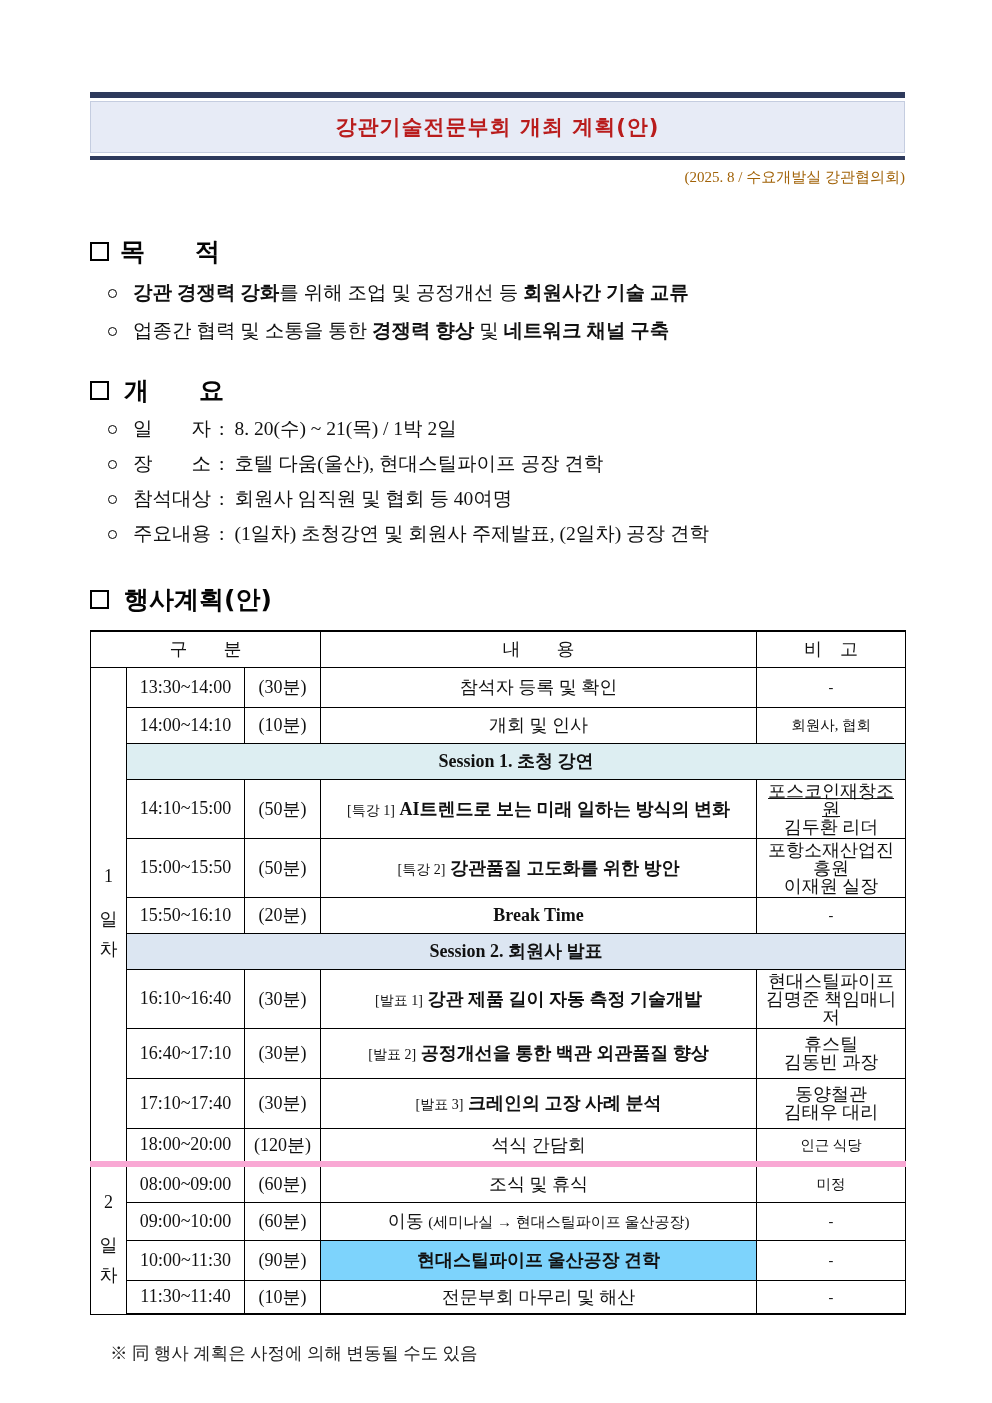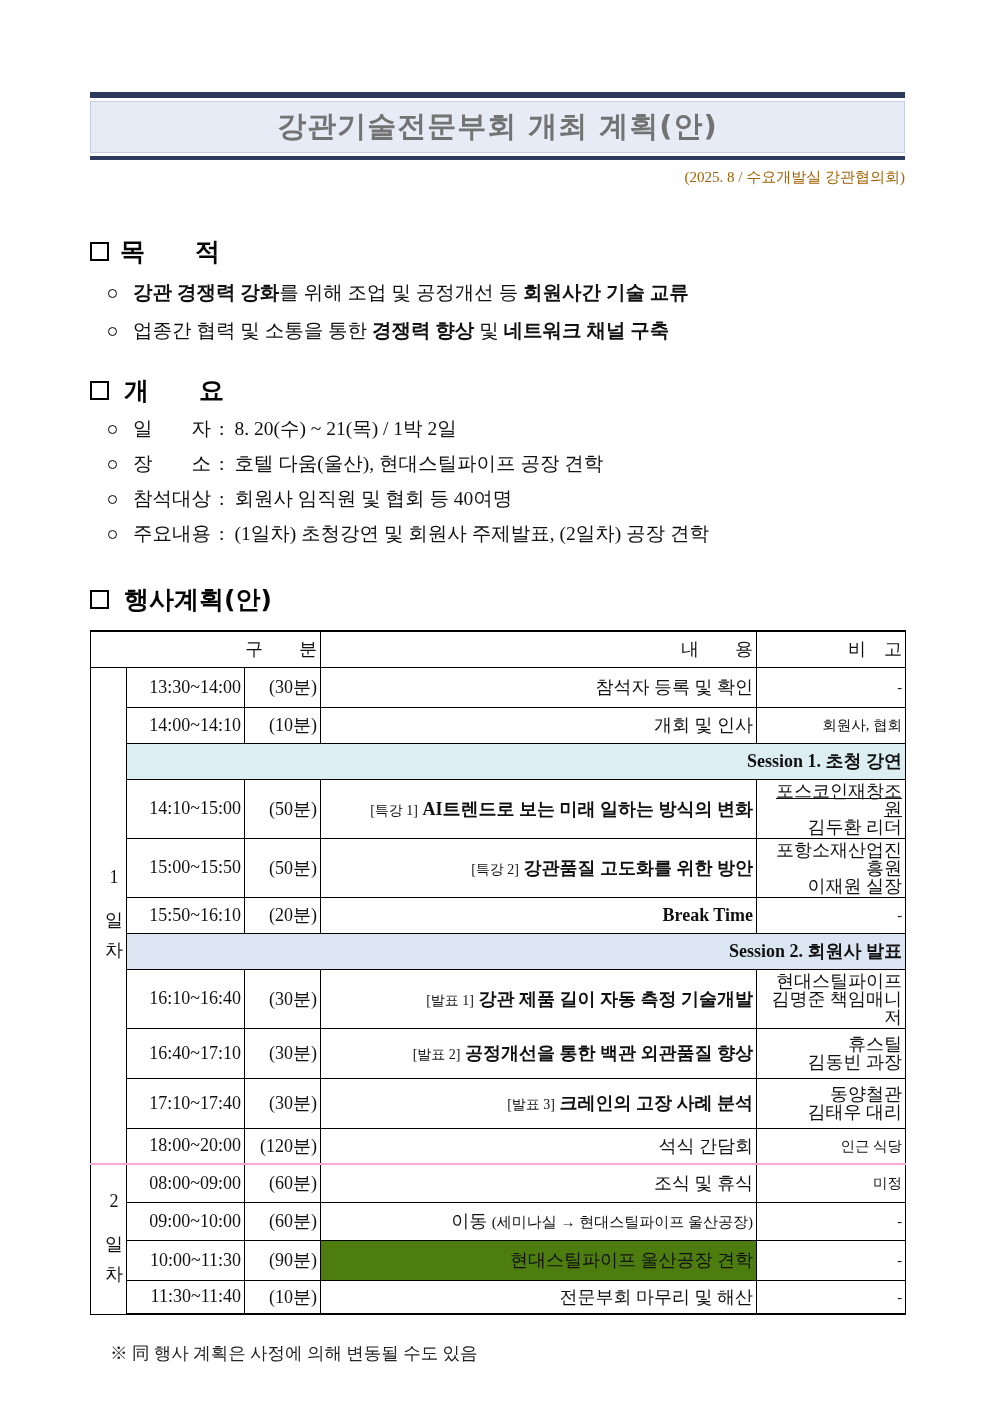--- a/index.html
+++ b/index.html
@@ -8,21 +8,21 @@
   .page { position:relative; width:992px; height:1403px; background:#fff; overflow:hidden; }
   .content { width:815px; margin-left:90px; }
 
   
   .banner-wrap { padding-top:92px; }
   .navy-bar { height:6px; background:#2E3A5C; }
   .navy-bar.bottom { height:4px; }
   .banner-box { margin:3px 0; background:#E7EBF6; border:1px solid #C5CDE0;
                 height:52px; display:flex; align-items:center; justify-content:center; }
   .banner-title { font-family:"DejaVu Sans","Liberation Sans",sans-serif;
-                  font-weight:bold; font-size:29px; letter-spacing:1px; color:#737373; }
+                  font-weight:bold; font-size:21px; letter-spacing:1px; color:#b91c1c; }
   .subtitle-line { text-align:right; margin-top:8px; font-size:15px; color:#a16207; }
 
   
   .section-heading { display:flex; align-items:center; gap:15px; }
   .sq { width:19px; height:19px; border:2px solid #000; display:inline-block; flex:0 0 auto; }
   .section-heading .h-text { font-family:"DejaVu Sans","Liberation Sans",sans-serif;
                              font-weight:bold; font-size:25px; color:#050505; }
   .mt-purpose { margin-top:48px;gap:11px; }
   .mt-overview { margin-top:30px; }
   .mt-schedule { margin-top:36px; }
@@ -35,42 +35,42 @@
   .bold { font-weight:bold; }
 
   
   .ov-item { display:flex; align-items:baseline; margin-top:9px; padding-left:18px;
              font-size:19.5px; line-height:26px; }
   .ov-label { white-space:pre; }
   .ov-colon { margin:0 10px 0 8px; }
 
   
   table.sched { border-collapse:collapse; width:815px; margin-top:14px; table-layout:fixed; }
-  table.sched td { border:1px solid #000; text-align:right; vertical-align:middle;
+  table.sched td { border:1px solid #000; text-align:center; vertical-align:middle;
                    font-size:18px; padding:2px 3px; overflow:hidden; }
   td.no-l { border-left:none; }
   td.no-r { border-right:none; }
   tr.top-row td { border-top:2.5px solid #000; }
-  tr.group-sep td { border-top:2px solid #f9a8d4; }
+  tr.group-sep td { border-top:6px solid #f9a8d4; }
   tr.last-row td { border-bottom:2.5px solid #000; }
   td.th { font-size:19px; height:36px; white-space:pre; }
   td.day-cell { font-size:19px; }
   .v-label { writing-mode:vertical-rl; text-orientation:upright; letter-spacing:12px;
              display:inline-block; line-height:1; }
   td.time { font-size:18.5px; }
   td.dur { font-size:15px; }
   td.session { background:#DDEEF2; font-weight:bold; font-size:17.5px; height:36px; }
   td.session.s2 { background:#DCE6F2; }
   td.c-left { text-align:left; padding-left:10px; }
   .tag { font-size:14px;margin-top:36px; }
   .c-title { font-weight:bold; font-size:18px; }
   td.remark { font-size:14px; line-height:18px; }
   td.remark.one { font-size:14.5px; }
   .u { text-decoration:underline; }
-  td.hl { background:#4d7c0f; font-weight:normal; }
+  td.hl { background:#7dd3fc; font-weight:bold; }
   .small-paren { font-size:15px; }
   .h40 { height:40px; } .h36 { height:36px; } .h34 { height:34px; }
   .h50 { height:50px; } .h38 { height:38px; } .h42 { height:40px; }
 
   
   .footnote { margin-top:26px; padding-left:20px; font-size:17.5px; color:#222; }
 </style>
 </head>
 <body>
 

